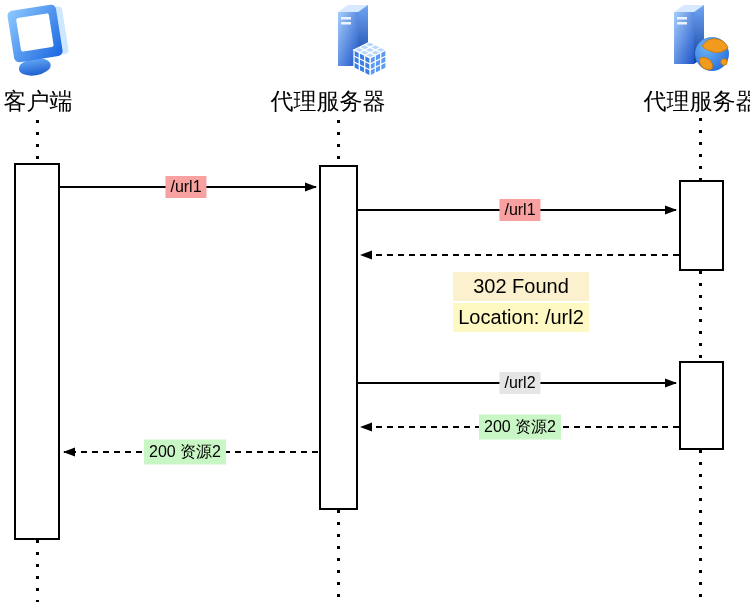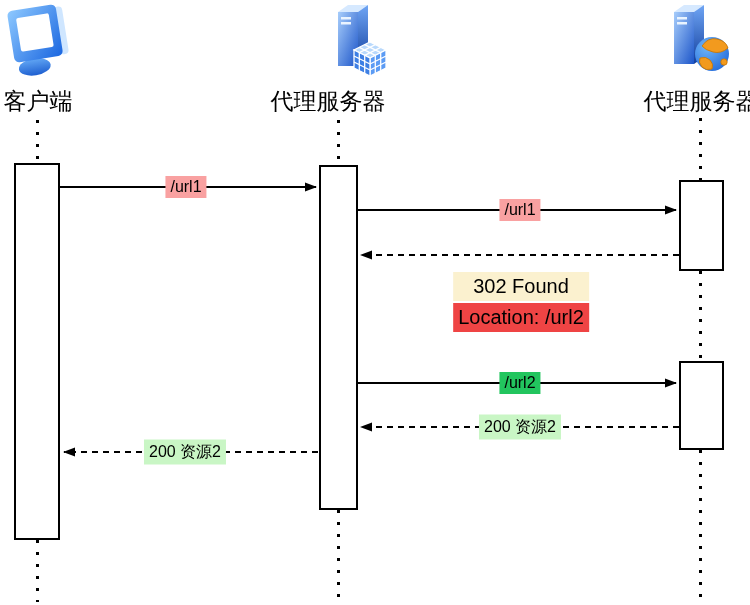--- a/index.html
+++ b/index.html
@@ -148,22 +148,22 @@
     <line x1="679" y1="427" x2="361" y2="427" stroke="#000" stroke-width="2" stroke-dasharray="6 5" marker-end="url(#ah)"></line>
     <line x1="318" y1="452" x2="64" y2="452" stroke="#000" stroke-width="2" stroke-dasharray="6 5" marker-end="url(#ah)"></line>
   </svg>
 
   <div class="msg-label" style="left: 186px; top: 187px; background: rgb(249, 161, 161);">/url1</div>
 
   <div class="msg-label" style="left: 520px; top: 210px; background: rgb(249, 161, 161);">/url1</div>
 
   <div class="msg-label-multi" style="left:521px; top:270px;margin-top:33px;">
     <span class="line" style="background: rgb(251, 241, 207);">302 Found</span>
-    <span class="line" style="background: #ef4444;">Location: /url2</span>
+    <span class="line" style="background: #fef9c3;">Location: /url2</span>
   </div>
 
-  <div class="msg-label" style="left: 520px; top: 383px; background: #22c55e;">/url2</div>
+  <div class="msg-label" style="left: 520px; top: 383px; background: #e5e5e5;">/url2</div>
 
   <div class="msg-label" style="left: 520px; top: 427px; background: rgb(201, 246, 197);">200 资源2</div>
 
   <div class="msg-label" style="left: 185px; top: 452px; background: rgb(201, 246, 197);">200 资源2</div>
 
 </div>
 
 </body></html>

